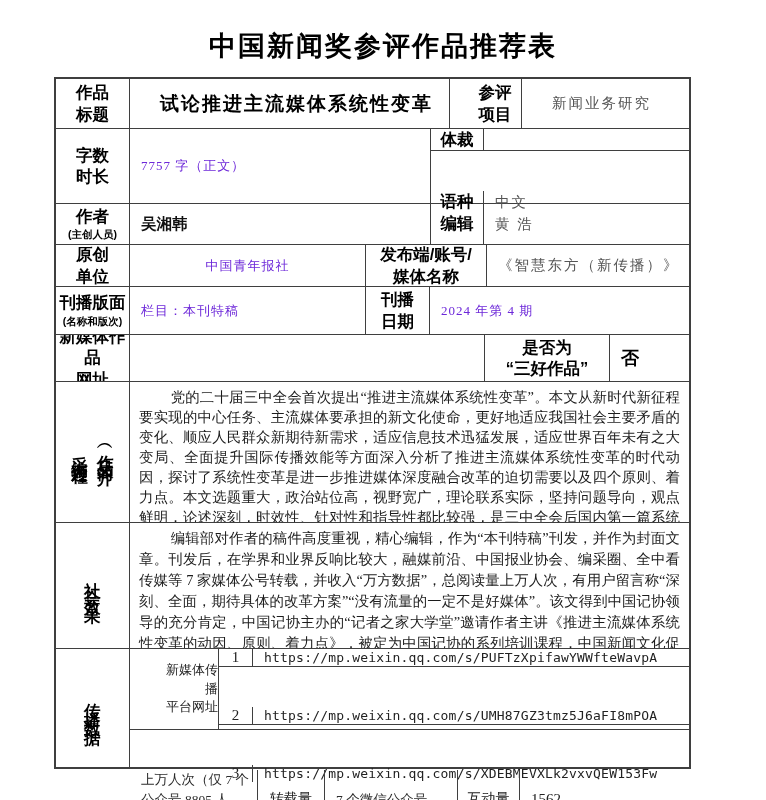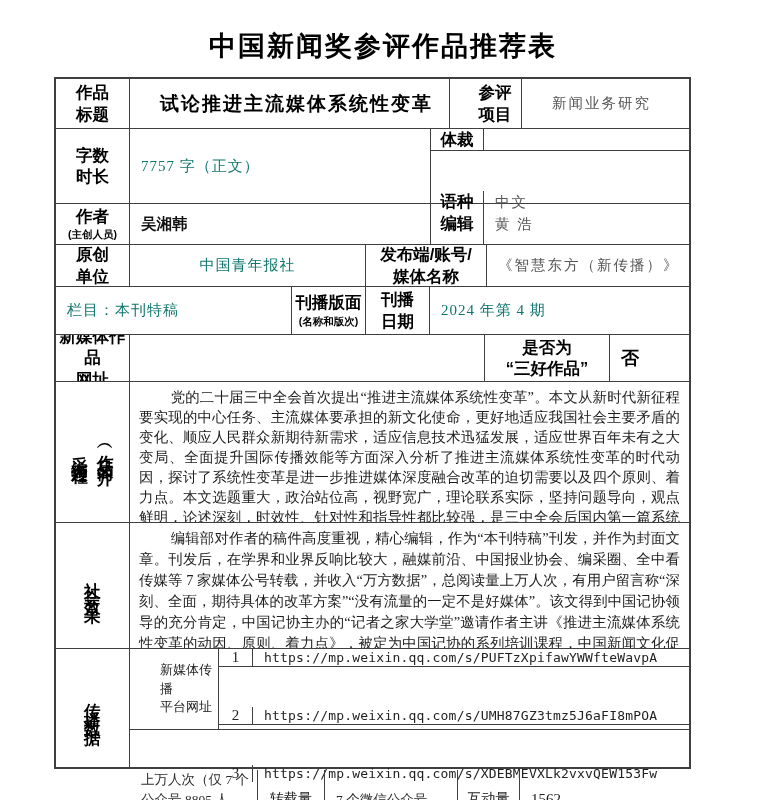--- a/index.html
+++ b/index.html
@@ -59,29 +59,29 @@
     font-family: "Liberation Sans", sans-serif;
     font-weight: 700; font-size: 16.5px; line-height: 1.3;
     text-align: center; color: #000;
   }
   .lab-sub {
     font-family: "Liberation Sans", sans-serif;
     font-weight: 700; font-size: 10.5px; color: #000; margin-top: 1px;
   }
   .lab-stack { display: flex; flex-direction: column; align-items: center; }
   .lab-sm {
-    font-size: 13px; line-height: 1.45; text-align: left; color: #222;
+    font-size: 13px; line-height: 1.45; text-align: right; color: #222;
     white-space: pre-line;
     margin-left: 30px;
   }
   .title-val {
     font-family: "Liberation Sans", sans-serif;
     font-weight: 700; font-size: 19px; letter-spacing: 2px; color: #000;
   }
-  .val { font-size: 15px; color: #0f766e; letter-spacing: 1px; }
+  .val { font-size: 13px; color: #6d28d9; letter-spacing: 1px; }
   .val-dark { font-family: Liberation Sans, sans-serif; font-weight: 700; font-size: 15.5px; color: #111; }
   .val-light { font-size: 14.5px; color: #555; letter-spacing: 2px; }
   .big { font-family: "Liberation Sans", sans-serif; font-weight: 700; font-size: 18px; color: #000; }
   .para {
     align-self: stretch; width: 100%;
     font-size: 14.4px; line-height: 20px; color: #1c1c1c;
     text-align: justify; text-indent: 2.2em;
     padding: 5px 9px 4px 9px;
   }
   .para.social { line-height: 21px; }
@@ -182,28 +182,28 @@
     <div class="c wE">
       <span class="lab pre">发布端/账号/
 媒体名称</span>
     </div>
     <div class="c grow left">
       <span class="val-light">《智慧东方（新传播）》</span>
     </div>
   </div>
 
   <div class="trow h-r5">
-    <div class="c wD left">
-      <span class="val">栏目：本刊特稿</span>
-    </div>
     <div class="c wA">
       <span class="lab-stack">
         <span class="lab">刊播版面</span>
         <span class="lab-sub">(名称和版次)</span>
       </span>
+    </div>
+    <div class="c wD left">
+      <span class="val">栏目：本刊特稿</span>
     </div>
     <div class="c wF">
       <span class="lab pre">刊播
 日期</span>
     </div>
     <div class="c grow left">
       <span class="val">2024 年第 4 期</span>
     </div>
   </div>
 

